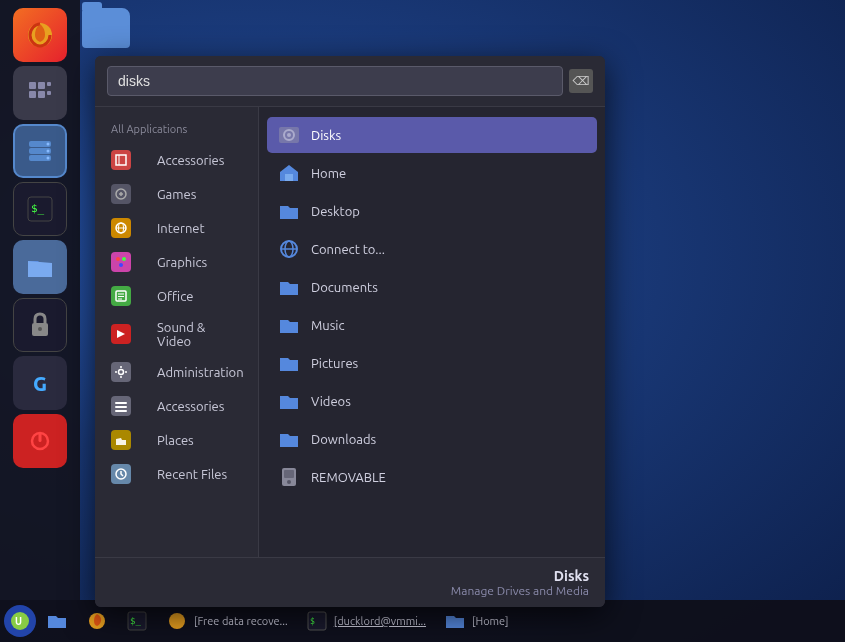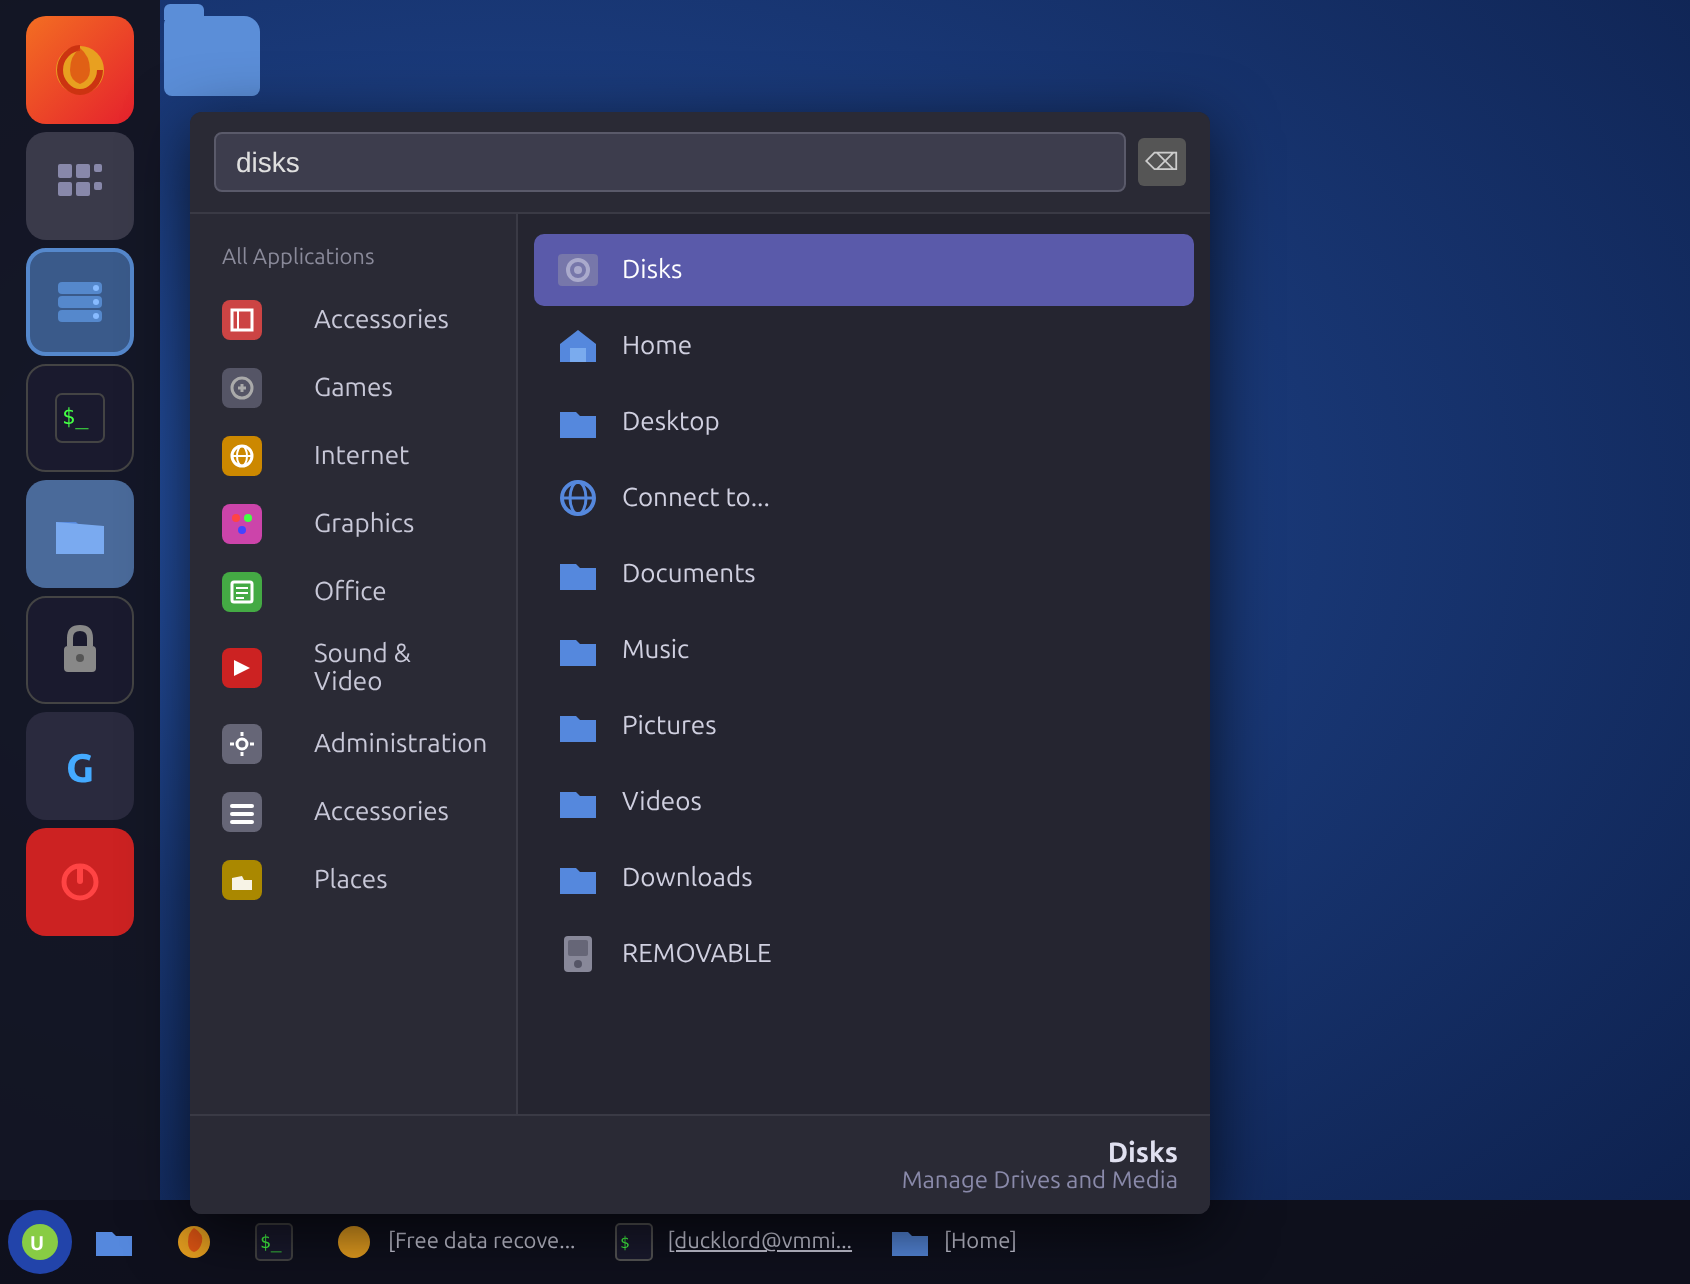--- a/index.html
+++ b/index.html
@@ -460,20 +460,29 @@
 
       <div class="sidebar-item">
         <div class="sidebar-icon" style="background:#aa8800;">
           <svg width="14" height="14" viewBox="0 0 14 14">
               <path d="M2 6 L2 12 L12 12 L12 7 L8 7 L7 5 Z" fill="white" opacity="0.9"></path>
             </svg>
         </div>
         <span>Places</span>
       </div>
 
+      <div class="sidebar-item">
+        <div class="sidebar-icon" style="background:#6688aa;">
+          <svg width="14" height="14" viewBox="0 0 14 14">
+              <circle cx="7" cy="7" r="5" fill="none" stroke="white" stroke-width="1.5"></circle>
+              <polyline points="7,4 7,7 9,9" fill="none" stroke="white" stroke-width="1.5"></polyline>
+            </svg>
+        </div>
+        <span>Recent Files</span>
+      </div>
     </div>
 
     <div class="popup-content">
 
       <div class="result-item selected">
         <div class="result-icon">
           <svg width="22" height="22" viewBox="0 0 22 22">
             <rect x="1" y="3" width="20" height="16" rx="2" fill="#7777aa"></rect>
             <circle cx="11" cy="11" r="5" fill="none" stroke="#aaaacc" stroke-width="2"></circle>
             <circle cx="11" cy="11" r="2" fill="#aaaacc"></circle>

